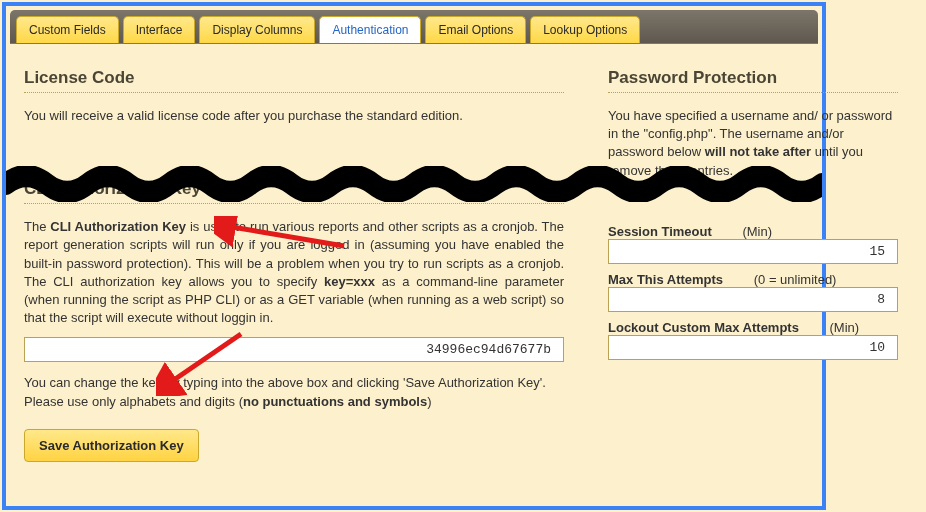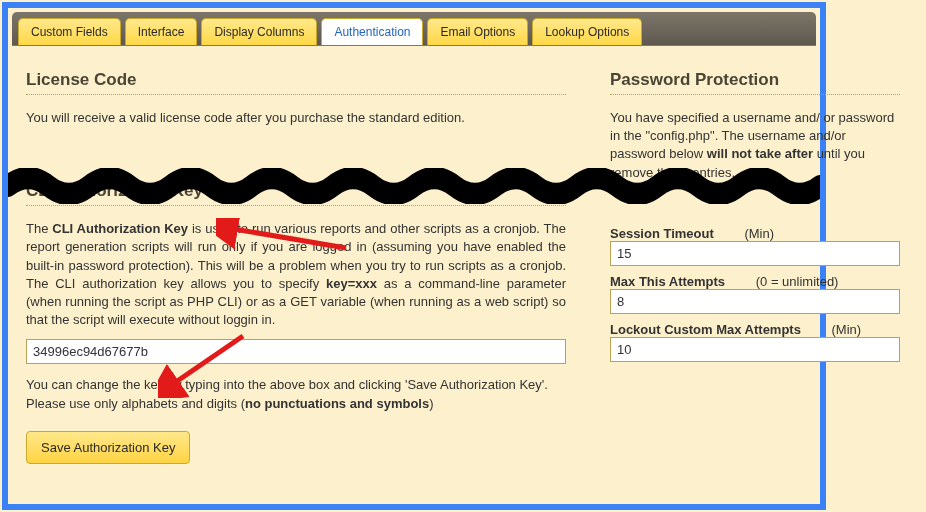--- a/index.html
+++ b/index.html
@@ -8,21 +8,21 @@
     font-family: "Helvetica Neue", Arial, sans-serif;
     font-size: 13px;
     color: #333;
     background: #fdf0cc;
     width: 926px;
     height: 512px;
     overflow: hidden;
     position: relative;
   }
   .frame {
-    border: 6px solid #3b82f6;
+    border: 4px solid #3b82f6;
     background: #fdf0cc;
     width: 824px;
     margin: 2px;
     height: 508px;
     position: relative;
   }
   .tabbar {
     background: linear-gradient(#7c7569, #5f584f);
     border-bottom: 1px solid #8f7a2e;
     padding: 6px 6px 0 6px;
@@ -64,36 +64,37 @@
     border: none;
     border-top: 1px dotted #b9a254;
     margin: 4px 0 14px 0;
   }
   p { margin: 0 0 10px 0; line-height: 1.4; color: #333; }
   .justify { text-align: justify; }
   .input-text {
     width: 100%;
     border: 1px solid #b9a254;
     background: #fff;
-    padding: 4px 6px;
+    padding: 4px 12px;
     font-size: 13px;
-    font-family: Liberation Sans, sans-serif;
+    font-family: Liberation Mono, monospace;
     color: #333;
+    text-align: right;
   }
   .input-small { width: 290px; display:block; margin-bottom:8px; }
   label.fld { font-weight: bold; font-size: 13px; color: #333; }
   label.fld .hint { font-weight: normal; padding-left: 27px; }
   .btn {
     display: inline-block;
     background: linear-gradient(#ffe88b, #ffd342);
     border: 1px solid #caa82a;
     border-radius: 4px;
     padding: 8px 14px;
     font-size: 13px;
-    font-weight: normal;
+    font-weight: bold;
     color: #2a2a2a;
     cursor: pointer;
     margin-top: 8px;
   }
 
   
   .rip {
     position: absolute;
     left: 0; right: 0;
     top: 160px;

